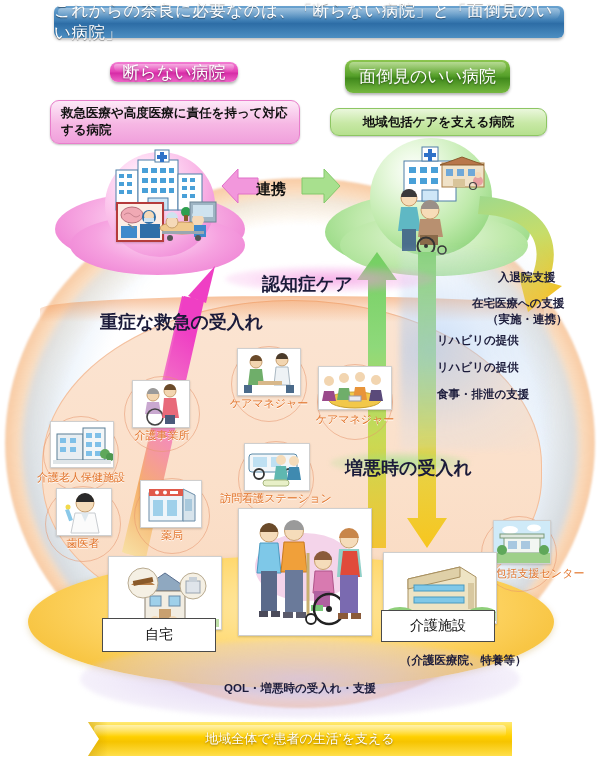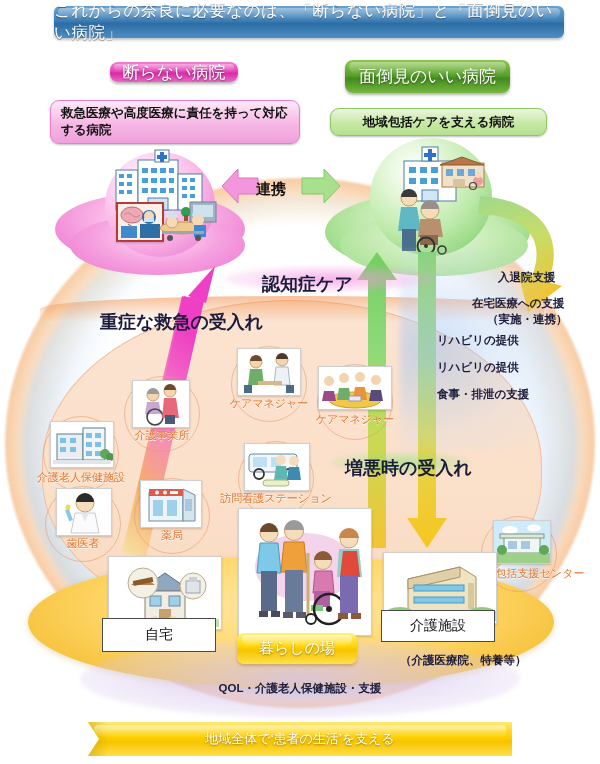--- a/index.html
+++ b/index.html
@@ -687,37 +687,36 @@
 
       <circle cx="110" cy="30" r="9" fill="#f5dcba" stroke="#c8a070"></circle>
       <path d="M100 29a10 10 0 0120 0z" fill="#c8864a"></path>
       <path d="M100 40h20l3 28H98z" fill="#8fd0c8"></path>
       <path d="M104 42h14l3 26h-20z" fill="#e04a3a"></path>
       <rect x="101" y="66" width="18" height="38" fill="#7a6ab0"></rect>
       <path d="M99 104h10v6H99z" fill="#8a5a3a"></path>
         <path d="M112 104h10v6h-10z" fill="#8a5a3a"></path>
     </svg>
   </div>
-  <div class="kurashi">暮らしの場</div>
 
   <div class="ill" style="left:383px;top:552px;width:112px;height:70px;">
     <svg viewBox="0 0 112 70">
       <rect width="112" height="70" fill="#fff"></rect>
       <path d="M24 26l52-12 16 10v40H24z" fill="#eee4c4" stroke="#a89060"></path>
       <path d="M24 26l52-12v10l-52 12z" fill="#dfd0a8" stroke="#a89060"></path>
       <g fill="#7fc8e8" stroke="#4a9ac0">
         <rect x="30" y="32" width="50" height="6"></rect>
         <rect x="30" y="44" width="50" height="6"></rect>
       </g>
       <rect x="84" y="30" width="6" height="26" fill="#d8c8a0"></rect>
       <ellipse cx="16" cy="60" rx="14" ry="6" fill="#8fcf7a"></ellipse>
       <ellipse cx="98" cy="60" rx="14" ry="6" fill="#8fcf7a"></ellipse>
       <rect x="0" y="60" width="112" height="8" fill="#bfe0a8"></rect>
     </svg>
   </div>
   <div class="wbox" style="left:381px;top:610px;width:112px;height:30px;">介護施設</div>
   <div class="lbl lbl-sm" style="left:400px;top:653px;color:#1b1b3a;">（介護医療院、特養等）</div>
 
-  <div class="qol">QOL・介護老人保健施設・支援</div>
+  <div class="qol">QOL・増悪時の受入れ・支援</div>
 
   <div class="footer">地域全体で‘患者の生活’を支える</div>
 
 </div>
 
 </body></html>

